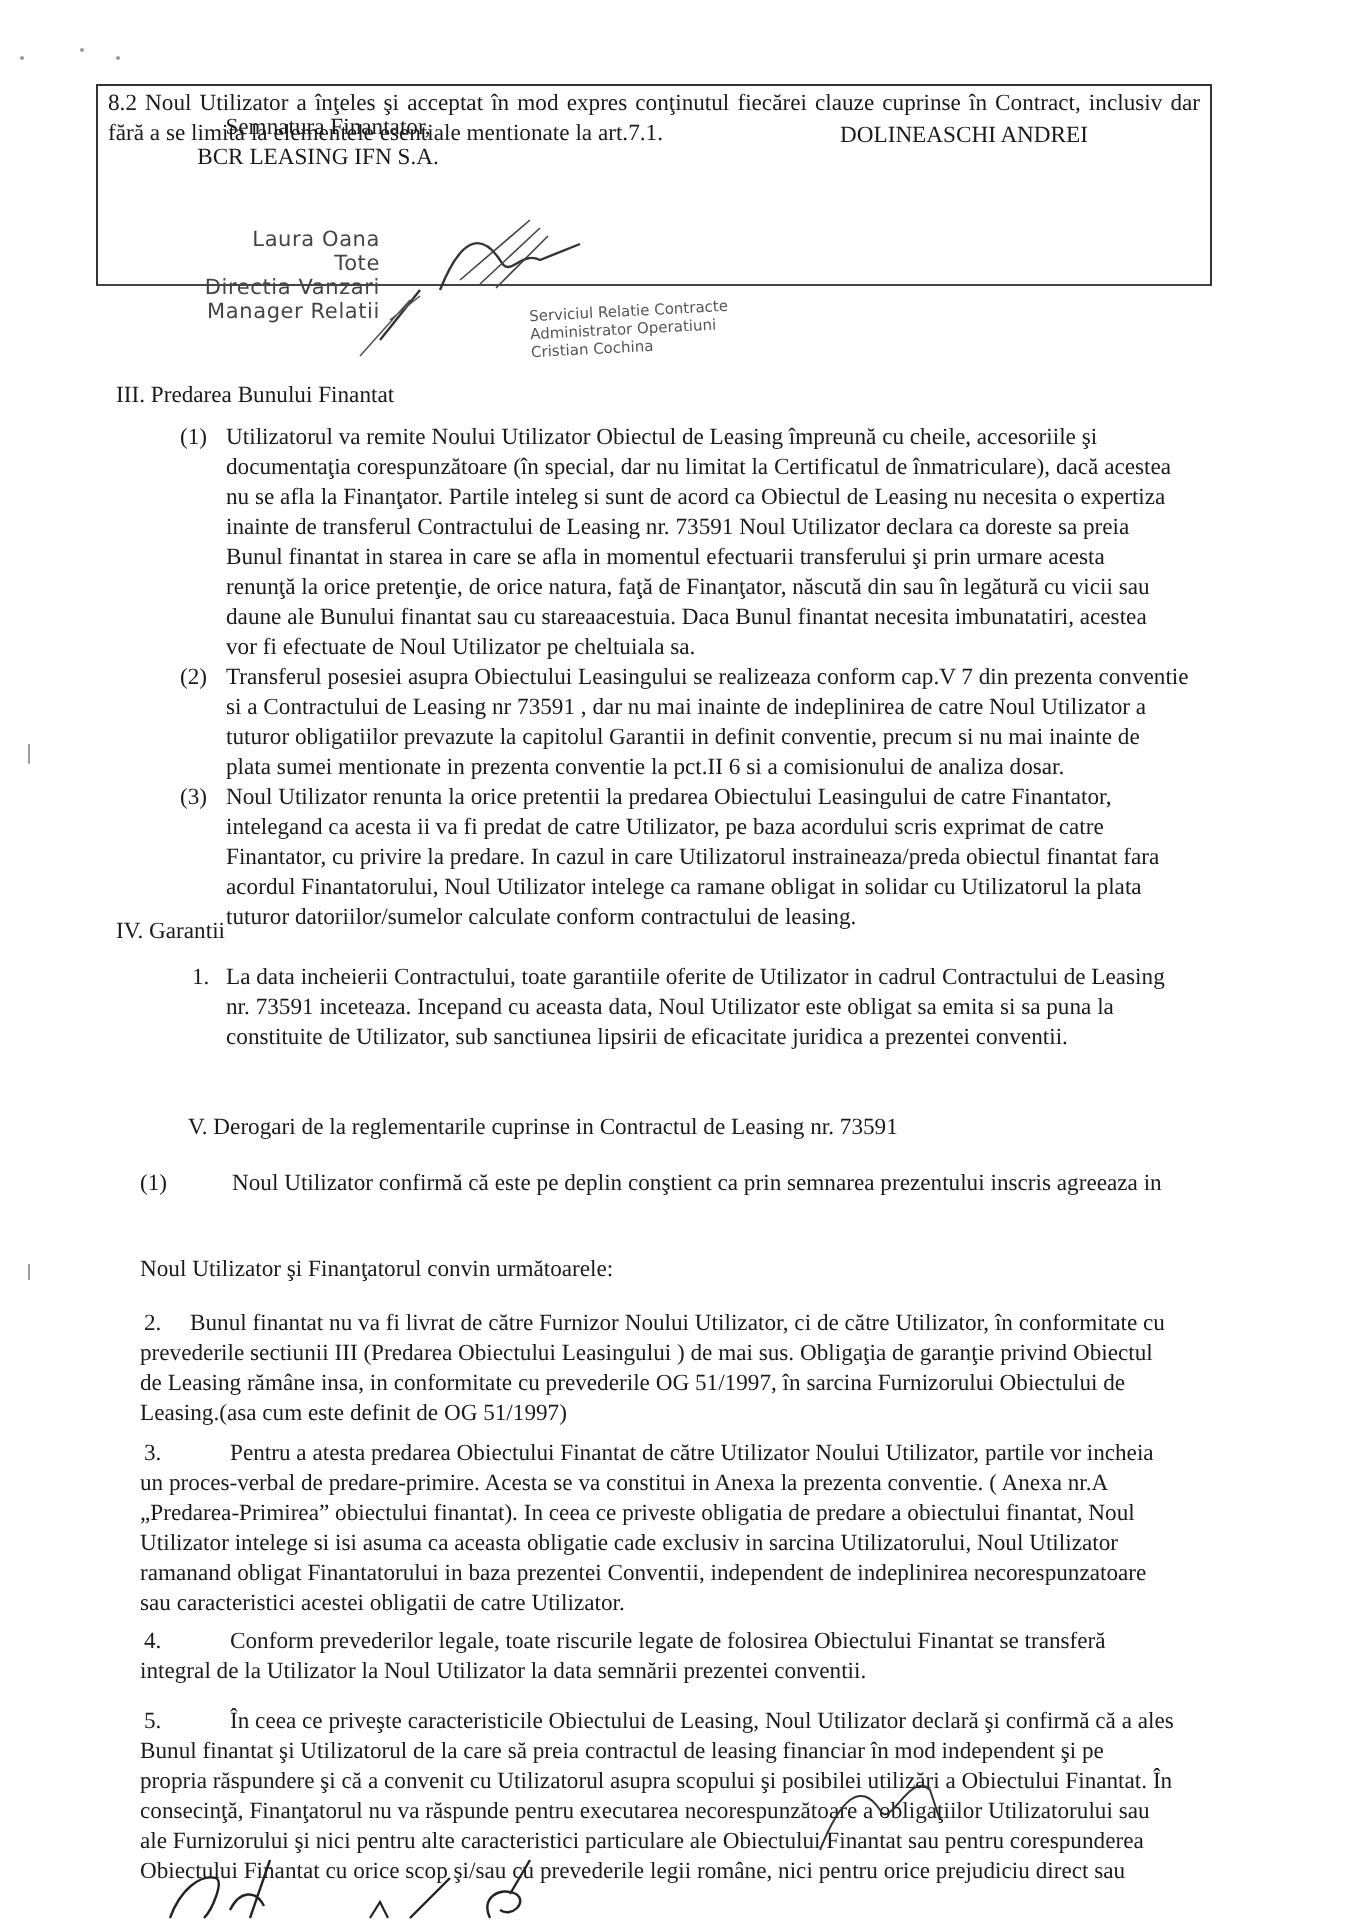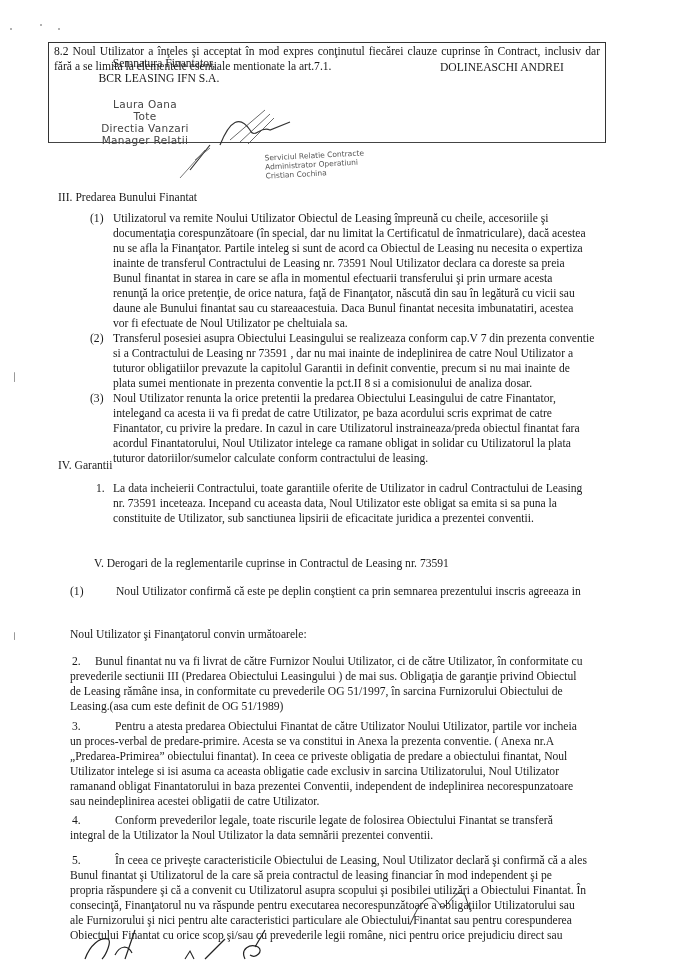--- a/index.html
+++ b/index.html
@@ -5,24 +5,24 @@
   html, body { margin: 0; padding: 0; background: #ffffff; }
   body { width: 679px; height: 960px; position: relative; overflow: hidden;
          font-family: "Liberation Serif", serif; color: #1a1a1a; font-size: 11.6px; line-height: 15px; }
   .page { position: absolute; left: 0; top: 0; width: 679px; height: 920px; padding-left: 14px; }
   .box { position: absolute; left: 48px; top: 42px; width: 556px; height: 99px;
          border: 1px solid #333; border-bottom: 1.5px solid #444; }
   .box-text { position: absolute; left: 5px; top: 1px; width: 546px; text-align: justify; }
   .sig-left { position: absolute; left: 84px; top: 56px; width: 150px; text-align: center; }
   .sig-left .l1 { margin-left: 10px; }
   .stamp { font-family: "DejaVu Sans", sans-serif; color: #444; font-size: 10.5px; line-height: 12px; }
-  .stamp1 { position: absolute; left: 100px; top: 98px; width: 90px; text-align: center; letter-spacing: 0.3px; }
+  .stamp1 { position: absolute; left: 100px; top: 114px; width: 90px; text-align: right; letter-spacing: 0.3px; }
   .stamp2 { position: absolute; left: 265px; top: 151px; font-size: 7.5px; line-height: 9px; color: #555; transform: rotate(-3deg); }
   .sig-right { position: absolute; left: 420px; top: 60px; width: 180px; }
-  .sig-right .name { margin-left: 20px; }
+  .sig-right .name { }
   .scribble { position: absolute; }
   .h { position: absolute; font-weight: normal; }
   .para { position: absolute; text-align: justify; }
   .num { position: absolute; }
   .dot { position: absolute; width: 2px; height: 2px; background: #999; border-radius: 1px; }
 </style>
 </head>
 <body>
 
 <div class="page">
@@ -74,21 +74,21 @@
     <div>renunţă la orice pretenţie, de orice natura, faţă de Finanţator, născută din sau în legătură cu vicii sau</div>
     <div>daune ale  Bunului finantat sau cu stareaacestuia. Daca Bunul finantat necesita imbunatatiri, acestea</div>
     <div>vor fi efectuate de Noul Utilizator pe cheltuiala sa.</div>
   </div>
 
   <div class="num" style="left:90px;top:331px">(2)</div>
   <div class="para" style="left:113px;top:331px;width:490px">
     <div>Transferul posesiei asupra Obiectului Leasingului se realizeaza conform cap.V 7 din prezenta conventie</div>
     <div>si a Contractului de Leasing nr 73591  , dar nu mai inainte de indeplinirea de catre Noul Utilizator a</div>
     <div>tuturor obligatiilor prevazute la capitolul Garantii in definit conventie, precum si nu mai inainte de</div>
-    <div>plata sumei mentionate in prezenta conventie la pct.II 8 si a comisionului de analiza dosar.</div>
+    <div>plata sumei mentionate in prezenta conventie la pct.II 6 si a comisionului de analiza dosar.</div>
   </div>
 
   <div class="num" style="left:90px;top:391px">(3)</div>
   <div class="para" style="left:113px;top:391px;width:490px">
     <div>Noul Utilizator renunta la orice pretentii la predarea Obiectului Leasingului de catre Finantator,</div>
     <div>intelegand ca acesta ii va fi predat de catre Utilizator, pe baza acordului scris exprimat de catre</div>
     <div>Finantator, cu privire la predare. In cazul in care Utilizatorul instraineaza/preda obiectul finantat fara</div>
     <div>acordul Finantatorului, Noul Utilizator intelege ca ramane obligat in solidar cu Utilizatorul la plata</div>
     <div>tuturor datoriilor/sumelor calculate conform contractului de leasing.</div>
   </div>
@@ -106,31 +106,31 @@
   <div class="num" style="left:70px;top:584px">(1)</div>
   <div class="para" style="left:116px;top:584px;width:490px">Noul Utilizator confirmă că este pe deplin conştient ca prin semnarea prezentului inscris agreeaza in</div>
 
   <div class="para" style="left:70px;top:627px;width:520px">Noul Utilizator şi Finanţatorul convin următoarele:</div>
 
   <div class="num" style="left:72px;top:654px">2.</div>
   <div class="para" style="left:95px;top:654px;width:505px">Bunul finantat nu va fi livrat de către Furnizor Noului Utilizator, ci de către Utilizator, în conformitate cu</div>
   <div class="para" style="left:70px;top:669px;width:537px">
     <div>prevederile sectiunii III (Predarea Obiectului Leasingului ) de mai sus. Obligaţia de garanţie privind Obiectul</div>
     <div>de Leasing rămâne insa, in conformitate cu prevederile OG 51/1997, în sarcina Furnizorului Obiectului de</div>
-    <div>Leasing.(asa cum este definit de OG 51/1989)</div>
+    <div>Leasing.(asa cum este definit de OG 51/1997)</div>
   </div>
 
   <div class="num" style="left:72px;top:719px">3.</div>
   <div class="para" style="left:115px;top:719px;width:492px">Pentru a atesta predarea Obiectului  Finantat de către Utilizator Noului Utilizator, partile vor incheia</div>
   <div class="para" style="left:70px;top:734px;width:537px">
     <div>un  proces-verbal de predare-primire.  Acesta se va constitui in Anexa la prezenta conventie. ( Anexa nr.A</div>
     <div>„Predarea-Primirea” obiectului finantat). In ceea ce priveste obligatia de predare a obiectului finantat, Noul</div>
     <div>Utilizator intelege si isi asuma ca aceasta obligatie cade exclusiv in sarcina Utilizatorului, Noul Utilizator</div>
     <div>ramanand obligat Finantatorului in baza prezentei Conventii, independent de indeplinirea necorespunzatoare</div>
-    <div>sau neindeplinirea acestei obligatii de catre Utilizator.</div>
+    <div>sau caracteristici acestei obligatii de catre Utilizator.</div>
   </div>
 
   <div class="num" style="left:72px;top:813px">4.</div>
   <div class="para" style="left:115px;top:813px;width:492px">Conform prevederilor legale, toate riscurile legate de folosirea Obiectului  Finantat se transferă</div>
   <div class="para" style="left:70px;top:828px;width:537px">
     <div>integral de la Utilizator la Noul Utilizator la data semnării prezentei conventii.</div>
   </div>
 
   <div class="num" style="left:72px;top:853px">5.</div>
   <div class="para" style="left:115px;top:853px;width:492px">În ceea ce priveşte caracteristicile Obiectului de Leasing, Noul Utilizator declară şi confirmă că a ales</div>

